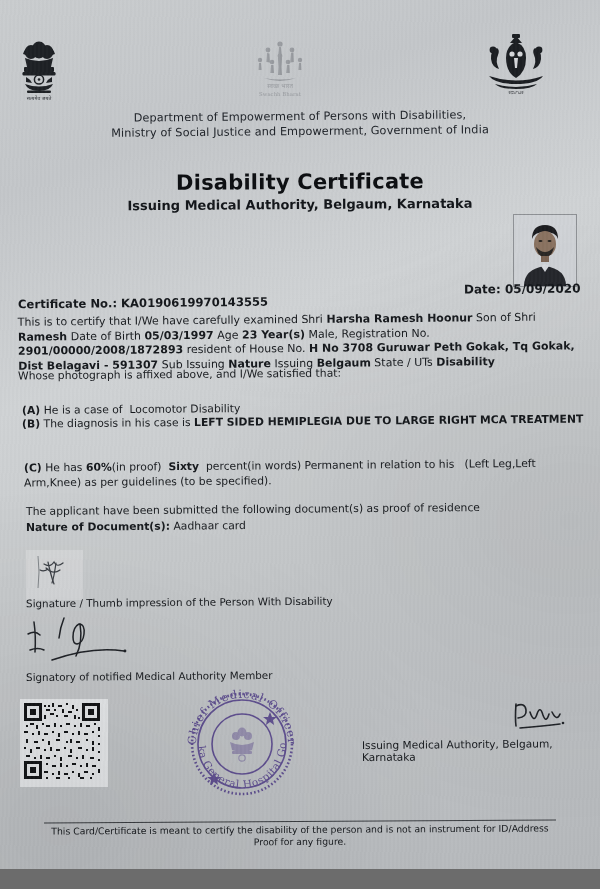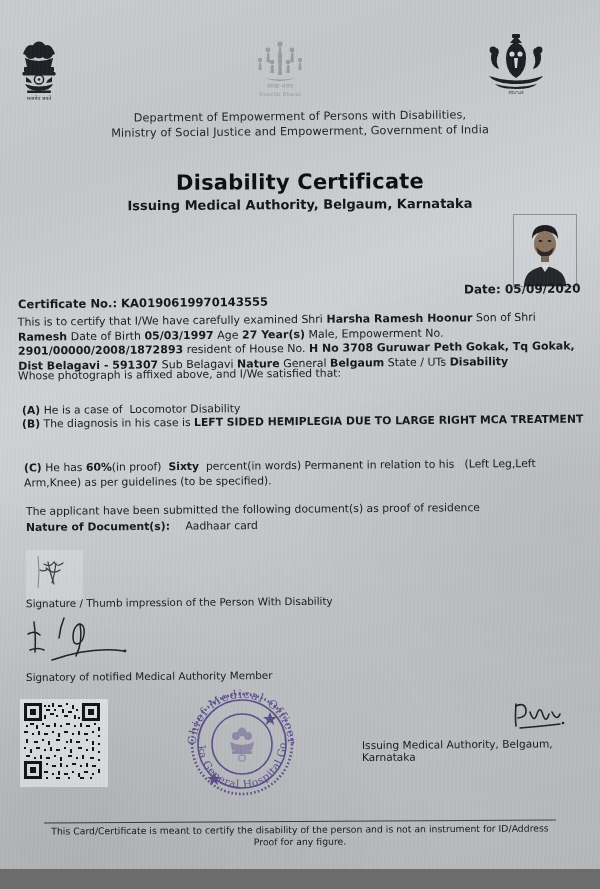--- a/index.html
+++ b/index.html
@@ -149,21 +149,21 @@
     font-size: 10.8px;
     transform: rotate(-0.5deg);
   }
   .naturedoc {
     position: absolute;
     left: 26px; top: 520px;
     font-size: 10.8px;
     transform: rotate(-0.5deg);
   }
   .naturedoc .lbl { font-weight: bold; }
-  .naturedoc .val { margin-left: 12px; font-weight: normal; }
+  .naturedoc .val { margin-left: 0; font-weight: normal; }
 
   
   .thumbbox {
     position: absolute;
     left: 26px; top: 550px;
     width: 57px; height: 50px;
     background: rgba(255,255,255,0.22);
   }
   .sig-label-1 {
     position: absolute;
@@ -345,30 +345,30 @@
   <div class="certno">Certificate No.: KA0190619970143555</div>
 
   <div class="body">
     <span>This is to certify that I/We have carefully examined Shri</span>
     <b>Harsha Ramesh Hoonur</b>
     <span>Son of Shri</span>
     <b>Ramesh</b>
     <span>Date of Birth</span>
     <b>05/03/1997</b>
     <span>Age</span>
-    <b>27 Year(s)</b>
+    <b>23 Year(s)</b>
     <span>Male,</span>
-    <span>Empowerment No.</span>
+    <span>Registration No.</span>
     <b>2901/00000/2008/1872893</b>
     <span>resident of House No.</span>
     <b>H No 3708</b>
     <b>Guruwar Peth Gokak, Tq Gokak, Dist Belagavi - 591307</b>
-    <span>Sub Belagavi</span>
+    <span>Sub Issuing</span>
     <b>Nature</b>
-    <span>General</span>
+    <span>Issuing</span>
     <b>Belgaum</b>
     <span>State / UTs</span>
     <b>Disability</b>
   </div>
 
   <div class="whose">Whose photograph is affixed above, and I/We satisfied that:</div>
 
   <div class="clauseA">
     <span class="bold">(A)</span>
     <span>He is a case of</span>

